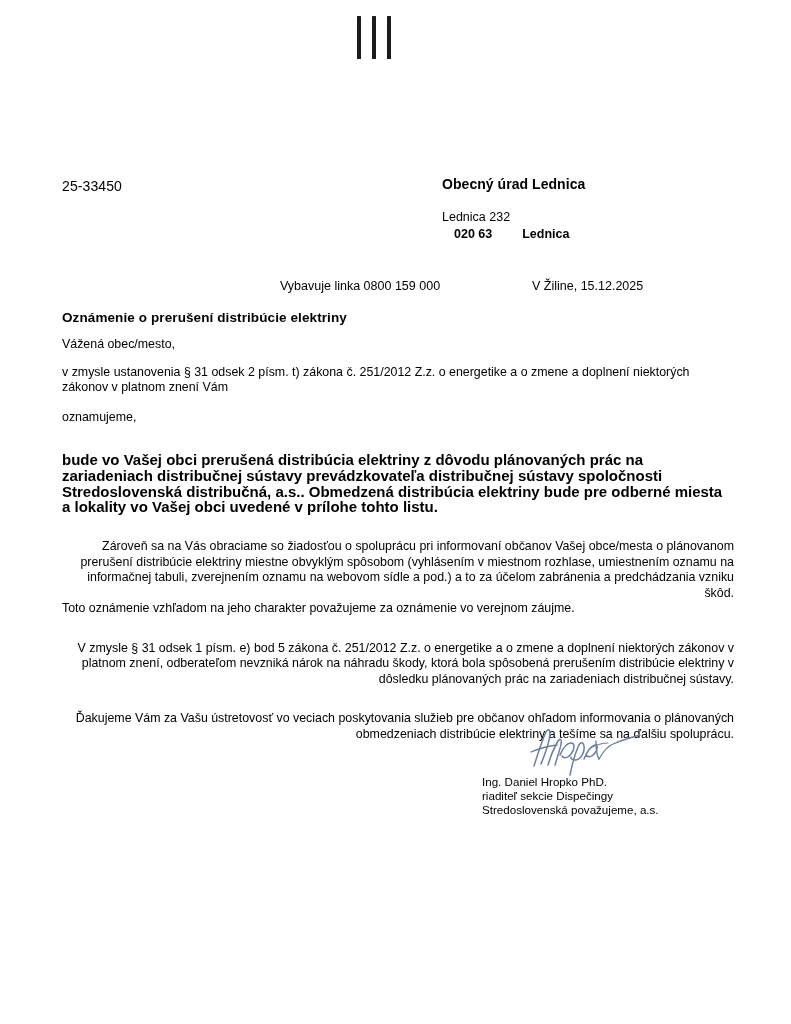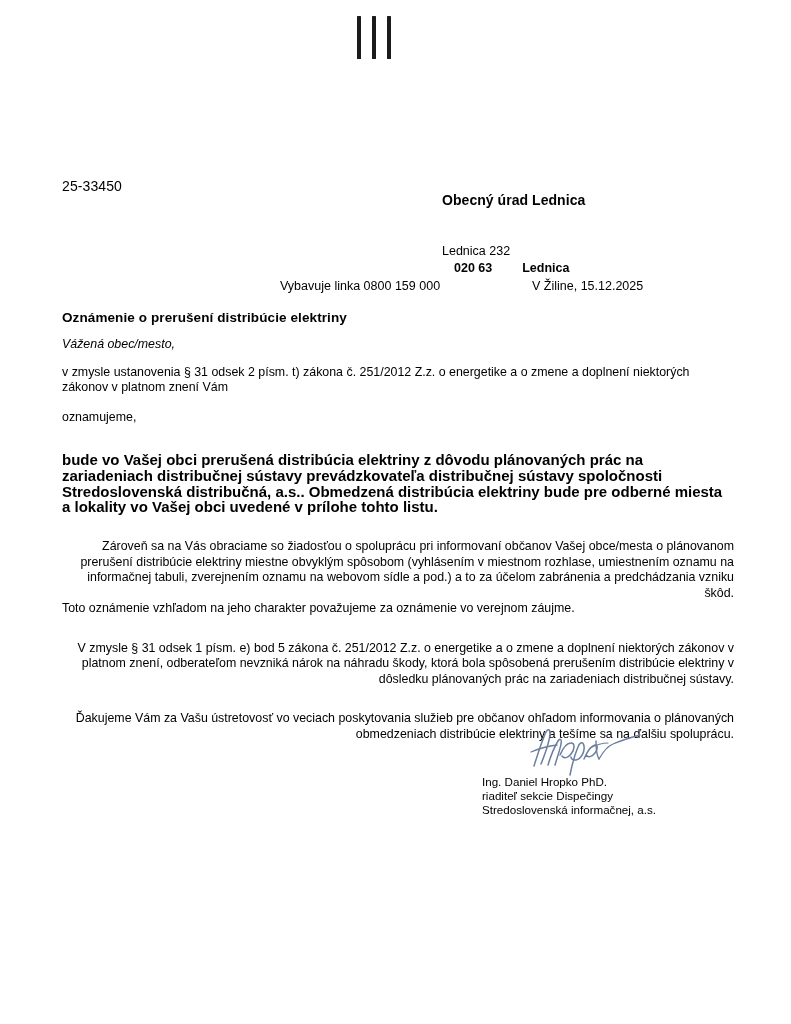--- a/index.html
+++ b/index.html
@@ -43,31 +43,31 @@
     position: absolute;
     left: 62px;
     top: 178px;
     font-size: 14px;
     letter-spacing: 0.1px;
     white-space: nowrap;
   }
   .recipient {
     position: absolute;
     left: 442px;
-    top: 192px;
+    top: 176px;
     width: 320px;
   }
   .recipient .org {
     font-size: 14px;
     font-weight: bold;
     letter-spacing: 0.05px;
     white-space: nowrap;
   }
   .recipient .street {
-    margin-top: 36px;
+    margin-top: 18px;
     font-size: 12.5px;
     white-space: nowrap;
   }
   .recipient .citywrap {
     margin-top: 3px;
     font-size: 12.5px;
     font-weight: bold;
     white-space: nowrap;
     margin-left: 12px;
   }
@@ -110,21 +110,21 @@
     position: absolute;
     left: 62px;
     top: 337px;
     width: 672px;
     font-size: 12.4px;
     line-height: 15.5px;
   }
   .body-block p {
     margin: 0;
   }
-  .salutation { margin-bottom: 12px !important; font-style: italic; }
+  .salutation { margin-bottom: 12px !important; }
 
   .announce-center {
     text-align: left;
     margin-top: 14px !important;
   }
   .announce-term {
     text-align: center;
     font-weight: bold;
     font-size: 13px;
     margin-top: 4px !important;
@@ -223,16 +223,16 @@
         <path d="M68 19 C68 27, 69 34, 71 37" stroke-width="1.4"></path>
         <path d="M62 26 C68 23, 75 21, 80 21" stroke-width="1.2"></path>
         <path d="M71 37 C75 30, 80 24, 85 22 C92 19, 101 16, 112 13" stroke-width="1.3"></path>
       </g>
     </svg>
   </div>
 
   <div class="sign-block">
     <div>Ing. Daniel Hropko PhD.</div>
     <div>riaditeľ sekcie Dispečingy</div>
-    <div>Stredoslovenská informačnej, a.s.</div>
+    <div>Stredoslovenská považujeme, a.s.</div>
   </div>
 
 </div>
 
 </body></html>

